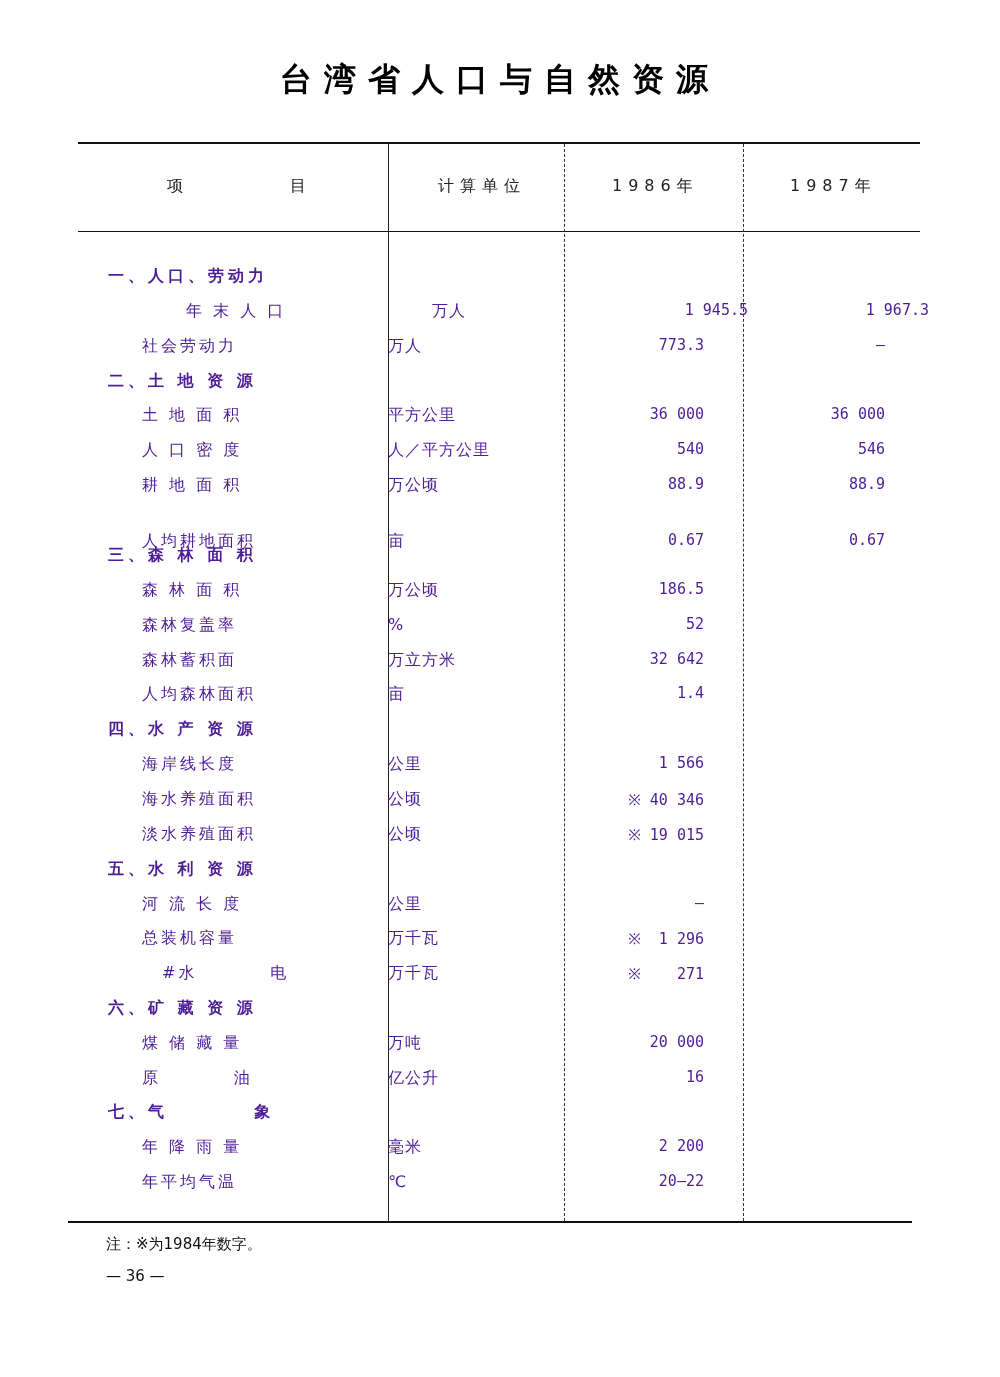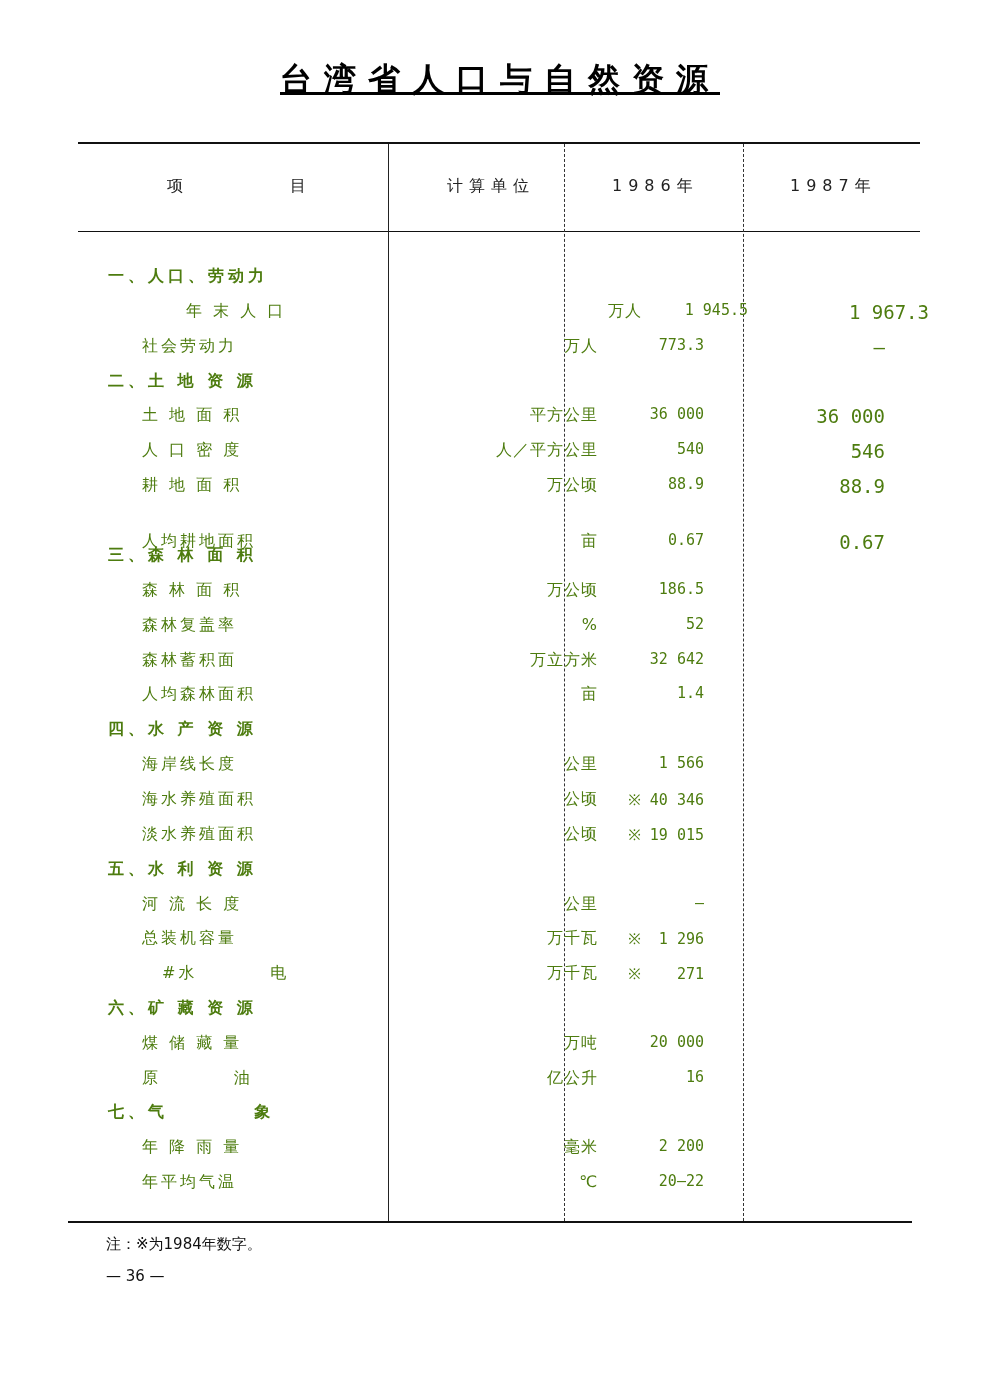--- a/index.html
+++ b/index.html
@@ -3,55 +3,55 @@
 <meta charset="utf-8">
 <style>
   html, body { margin: 0; padding: 0; background: #ffffff; }
   body {
     width: 1000px; height: 1377px; position: relative; overflow: hidden;
     font-family: "DejaVu Sans", "Liberation Sans", sans-serif; color: #111;
   }
   .title {
     position: absolute; left: 0; width: 1000px; top: 58px; text-align: center;
     font-family: "DejaVu Serif", "Liberation Serif", serif;
-    font-size: 32px; font-weight: bold; letter-spacing: 12px; color: #000; text-decoration: underline;
+    font-size: 32px; font-weight: bold; letter-spacing: 12px; color: #000;
   }
   .rule { position: absolute; background: #111; }
   .vline { position: absolute; width: 0; border-left: 1.5px solid #222; }
   .vline.dashed { border-left: 1.5px dashed #333; }
   .hdr {
     position: absolute; top: 176px; font-size: 16px; color: #222; letter-spacing: 6px;
   }
-  .row { position: absolute; left: 0; width: 1000px; height: 34px; font-size: 16px; color: #4d7c0f; }
+  .row { position: absolute; left: 0; width: 1000px; height: 34px; font-size: 16px; color: #4c1d95; }
   .row span { position: absolute; top: 0; white-space: pre; }
   .sec-label { left: 108px; font-weight: bold; letter-spacing: 4px; }
   .item-label { left: 142px; letter-spacing: 3px; }
   .item-label.indent { left: 162px; }
-  .unit { left: 388px; width: 210px; text-align: right; letter-spacing: 1px; }
+  .unit { left: 388px; width: 210px; text-align: left; letter-spacing: 1px; }
   .v86 { left: 566px; width: 138px; text-align: right; font-family: "DejaVu Sans Mono", "Liberation Mono", monospace; font-size: 15px; }
-  .v87 { left: 745px; width: 140px; text-align: right; font-family: "DejaVu Sans Mono", "Liberation Mono", monospace; font-size: 19px; }
+  .v87 { left: 745px; width: 140px; text-align: right; font-family: "DejaVu Sans Mono", "Liberation Mono", monospace; font-size: 15px; }
   .note { position: absolute; left: 106px; top: 1235px; font-size: 15px; }
   .pageno { position: absolute; left: 106px; top: 1267px; font-size: 15px; }
 </style>
 </head>
 <body>
 
 <div class="title">台湾省人口与自然资源</div>
 
 <div class="rule" style="left:78px; top:142px; width:842px; height:2px;"></div>
 <div class="rule" style="left:78px; top:231px; width:842px; height:1px;"></div>
 <div class="rule" style="left:68px; top:1221px; width:844px; height:2px;"></div>
 
 <div class="vline" style="left:388px; top:144px; height:1077px;"></div>
 <div class="vline dashed" style="left:564px; top:144px; height:1077px;"></div>
 <div class="vline dashed" style="left:743px; top:144px; height:1077px;"></div>
 
 <div class="hdr" style="left:167px;">项</div>
 <div class="hdr" style="left:290px;">目</div>
-<div class="hdr" style="left:447px;">计算单位</div>
+<div class="hdr" style="left:438px;">计算单位</div>
 <div class="hdr" style="left:612px;">1986年</div>
 <div class="hdr" style="left:790px;">1987年</div>
 
 <div class="row" style="top:266px;">
   <span class="sec-label">一、人口、劳动力</span>
 </div>
 <div class="row" style="top:301px;margin-left:44px;">
   <span class="item-label">年 末 人 口</span>
   <span class="unit">万人</span>
   <span class="v86">1 945.5</span>

